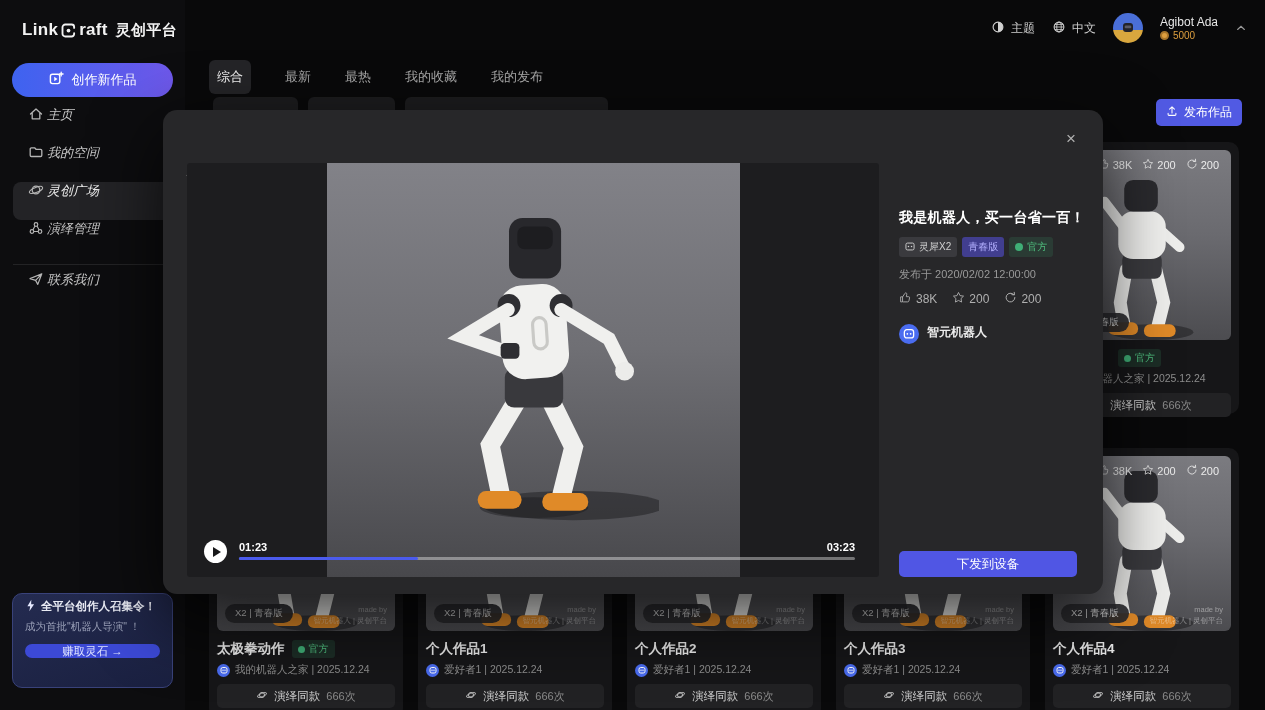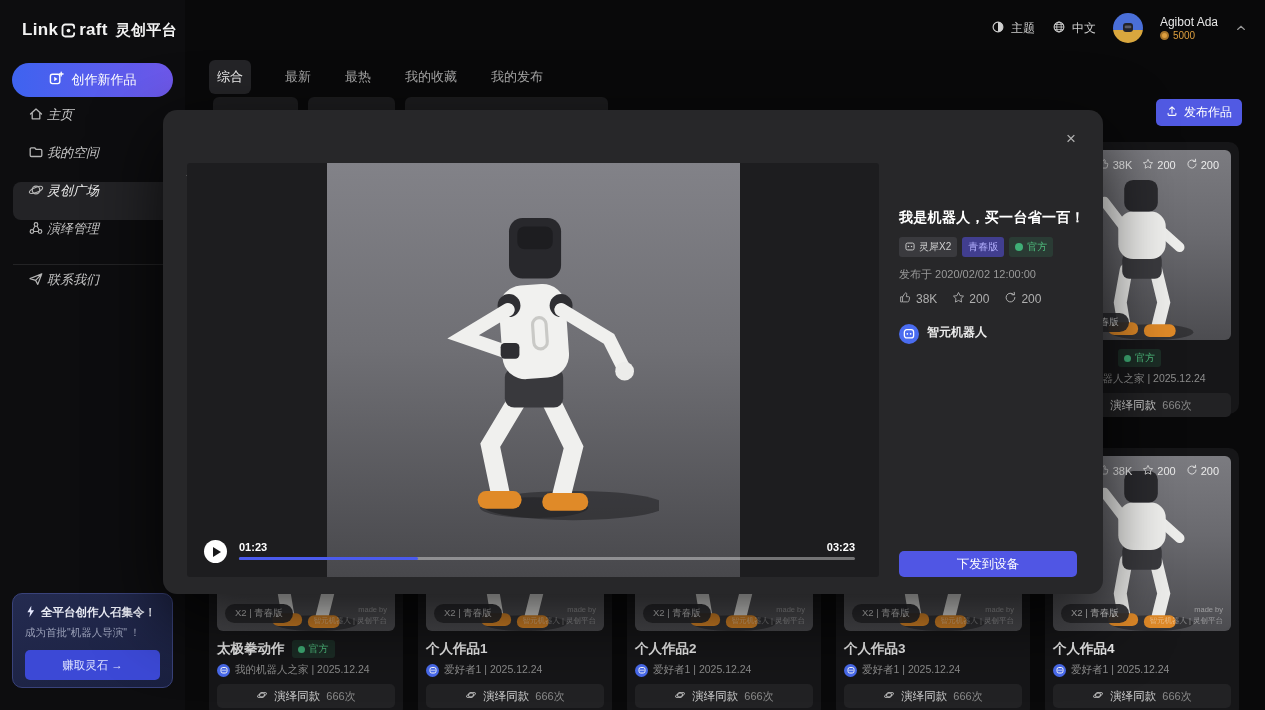--- a/index.html
+++ b/index.html
@@ -17,24 +17,24 @@
                 background:linear-gradient(90deg,#3e63f0,#6e58ea); display:flex; align-items:center; justify-content:center;
                 gap:8px; color:#fff; font-size:13px; cursor:pointer; }
   .nav { position:absolute; left:0; top:106px; width:185px; }
   .nav-item { height:38px; margin:0 13px; padding:0 15px; border-radius:8px; display:flex; align-items:flex-start; gap:3px;
               color:#c7c7c7; font-size:13px; cursor:pointer;font-style:italic; }
   .nav-item.active { background:#232326; color:#ececec; }
   .nav-item svg { flex:0 0 auto; color:#b5b5b5; }
   .nav-divider { height:1px; background:#232325; margin:6px 13px 6px 13px; }
 
   .promo { position:absolute; left:12px; top:593px; width:161px; height:95px; border-radius:10px;
-           background:linear-gradient(160deg,#242b50,#1a2040); border:1px solid #39427a; padding:11px 12px; }
+           background:linear-gradient(160deg,#242b50,#1a2040); border:1px solid #39427a; padding:5px 12px; }
   .promo-title { display:flex; align-items:center; gap:5px; color:#e9ebf4; font-size:11.5px; font-weight:bold; white-space:nowrap; }
   .promo-sub { margin-top:6px; color:#9aa0b8; font-size:10.5px; white-space:nowrap; }
-  .promo-btn { margin-top:10px; height:30px; border-radius:5px; background:#3c49d6; color:#dfe3ff; font-size:11.5px;
+  .promo-btn { margin-top:10px; height:14px; border-radius:13px; background:#3c49d6; color:#dfe3ff; font-size:11.5px;
                display:flex; align-items:center; justify-content:center; cursor:pointer; }
 
   
   .header-right { position:absolute; top:13px; right:18px; display:flex; align-items:center; gap:17px; z-index:3; }
   .hdr-group { display:flex; align-items:center; gap:6px; color:#cfcfcf; font-size:12px; cursor:pointer; }
   .avatar { width:30px; height:30px; border-radius:50%; background:linear-gradient(180deg,#4a6fd8 58%,#d9a73e 58%);
             display:flex; align-items:center; justify-content:center; overflow:hidden; cursor:pointer; }
   .user-col { display:flex; flex-direction:column; gap:1px; }
   .user-name { color:#e6e6e6; font-size:12px; }
   .user-coins { display:flex; align-items:center; gap:4px; color:#dd9f3f; font-size:10px; }

